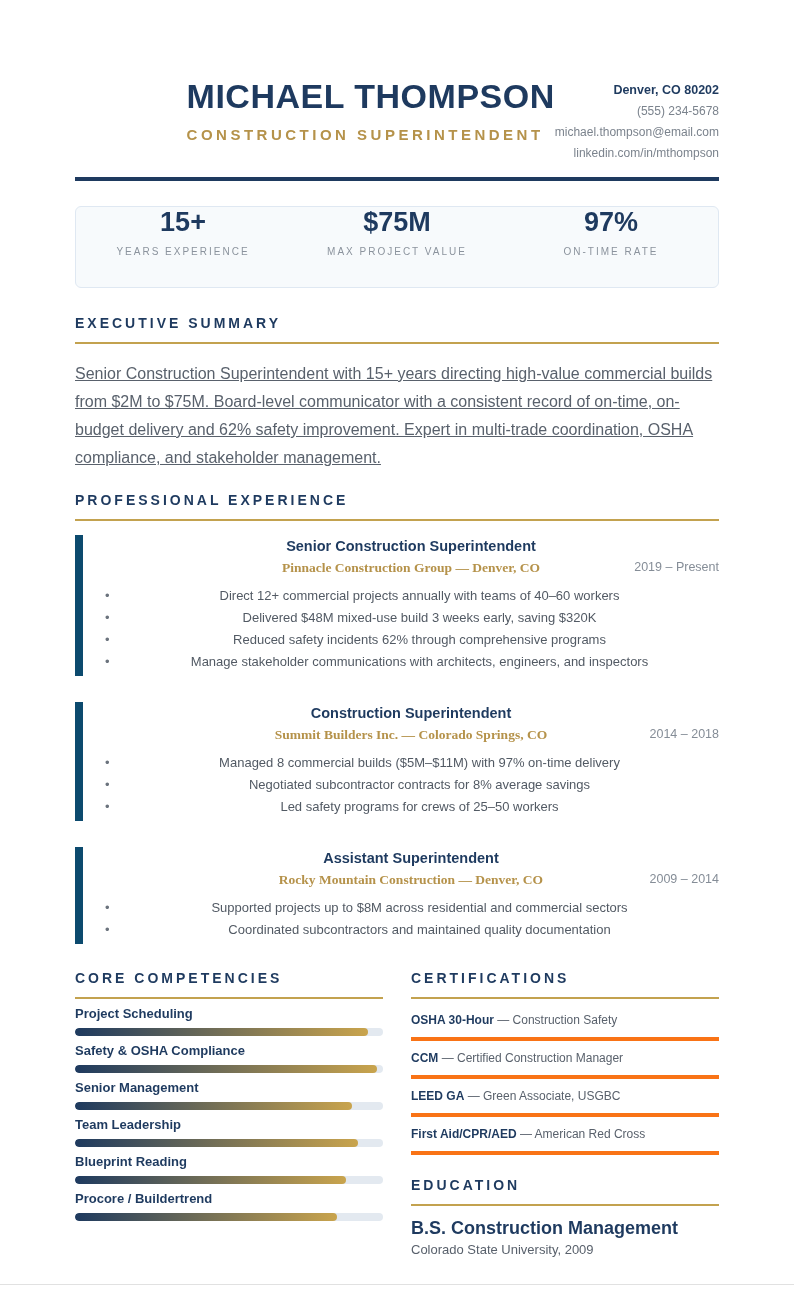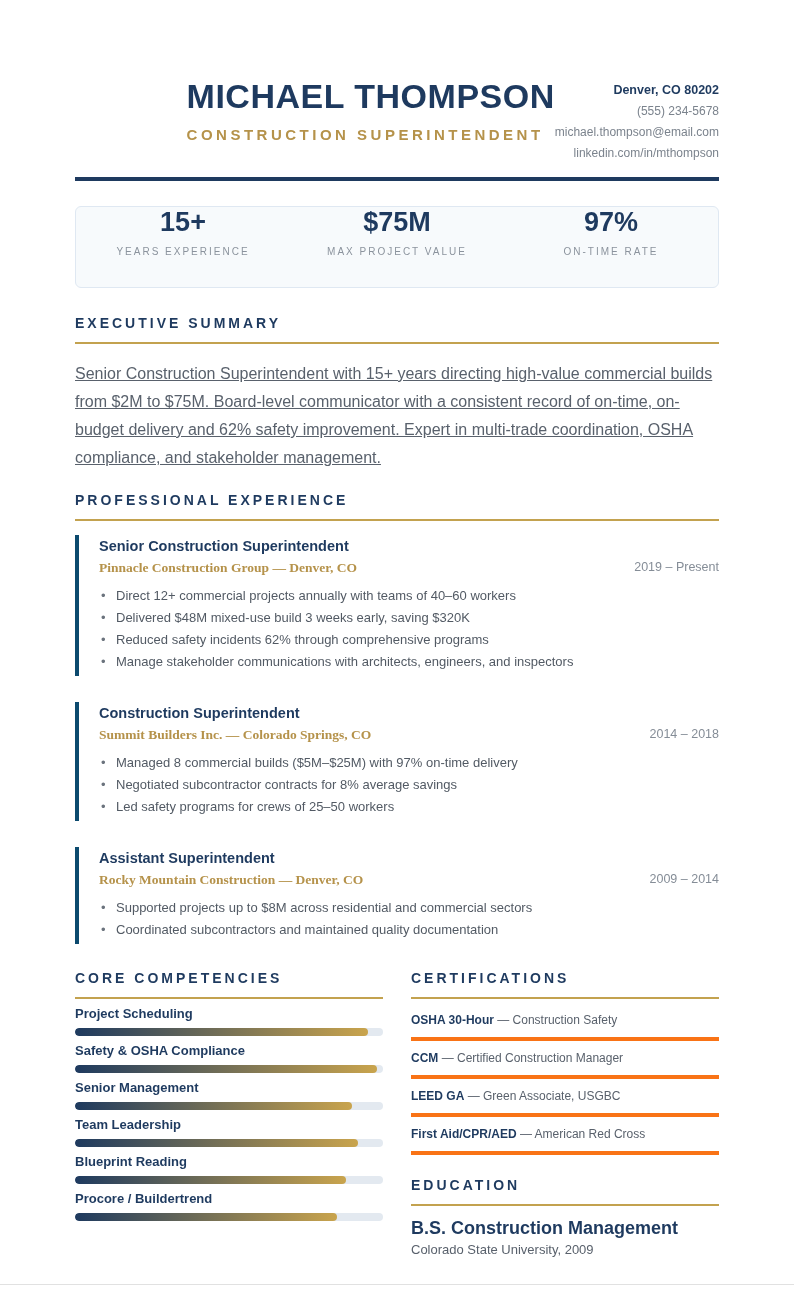--- a/index.html
+++ b/index.html
@@ -43,21 +43,21 @@
   .mt-summary { margin-top: 27px; }
   .mt-exp { margin-top: 20px; }
 
   .summary-text {
     margin-top: 16px; font-size: 16px; line-height: 28px; color: #59616c; text-decoration: underline;
   }
 
   
   .job {
     position: relative; margin-top: 14px; margin-bottom: 26px;
-    border-left: 4px solid #0c4a6e; padding: 2px 0 6px 20px;
+    border-left: 8px solid #0c4a6e; padding: 2px 0 6px 20px; text-align: center;
   }
   .job:last-of-type { margin-bottom: 0; }
   .job-role { font-size: 14.5px; font-weight: 700; color: #1e3a5f; line-height: 1.25; }
   .job-company { margin-top: 5px; font-size: 13.5px; font-weight: 700; color: #b5924a; line-height: 1.25; font-family: Liberation Serif, serif; }
   .job-dates { position: absolute; right: 0; top: 25px; font-size: 12.5px; color: #858d97; }
   .job-bullets { list-style: none; margin-top: 11px; }
   .job-bullets li {
     position: relative; padding-left: 17px; font-size: 13px; color: #525a64;
     line-height: 16px; margin-bottom: 6px;
   }
@@ -137,21 +137,21 @@
       <li>Reduced safety incidents 62% through comprehensive programs</li>
       <li>Manage stakeholder communications with architects, engineers, and inspectors</li>
     </ul>
   </div>
 
   <div class="job">
     <div class="job-role">Construction Superintendent</div>
     <div class="job-company">Summit Builders Inc. — Colorado Springs, CO</div>
     <div class="job-dates">2014 – 2018</div>
     <ul class="job-bullets">
-      <li>Managed 8 commercial builds ($5M–$25M) with 97% on-time delivery</li>
+      <li>Managed 8 commercial builds ($5M–$11M) with 97% on-time delivery</li>
       <li>Negotiated subcontractor contracts for 8% average savings</li>
       <li>Led safety programs for crews of 25–50 workers</li>
     </ul>
   </div>
 
   <div class="job">
     <div class="job-role">Assistant Superintendent</div>
     <div class="job-company">Rocky Mountain Construction — Denver, CO</div>
     <div class="job-dates">2009 – 2014</div>
     <ul class="job-bullets">

